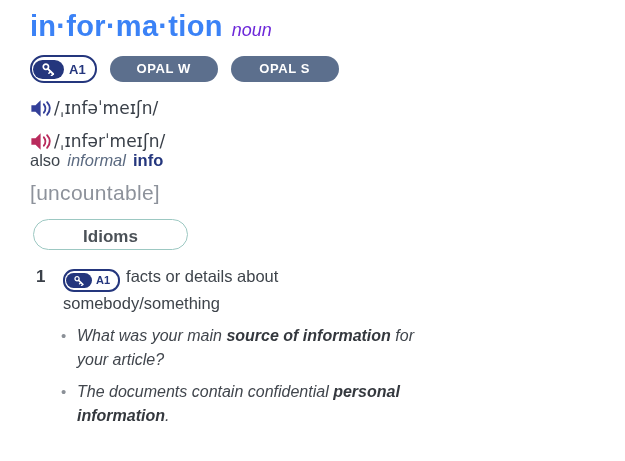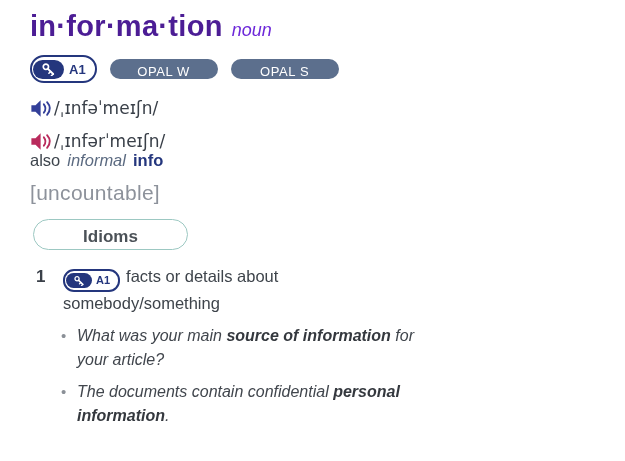--- a/index.html
+++ b/index.html
@@ -16,21 +16,21 @@
     font-family: "Liberation Sans", sans-serif;
     box-sizing: border-box;
     padding: 8px 20px 0 30px;
   }
 
   
   .head-line { margin-top: 2px; }
   .headword {
     font-size: 29px;
     font-weight: bold;
-    color: #4c1d95;
+    color: #3b82f6;
     letter-spacing: 0.3px;
   }
   .pos {
     font-size: 18px;
     font-style: italic;
     color: #6d28d9;
     margin-left: 9px;
   }
 
   
@@ -61,25 +61,25 @@
   }
   .a1-text {
     color: #24367d;
     font-weight: bold;
     font-size: 13px;
     padding: 0 7px 0 5px;
   }
   .opal-pill {
     background: #5c6f8d;
     color: #ffffff;
-    font-weight: normal;
+    font-weight: bold;
     font-size: 13px;
     letter-spacing: 0.6px;
     border-radius: 14px;
-    height: 20px;
+    height: 26px;
     line-height: 26px;
     width: 108px;
     text-align: center;
     cursor: pointer;
   }
 
   
   .pron-line {
     display: flex;
     align-items: center;

